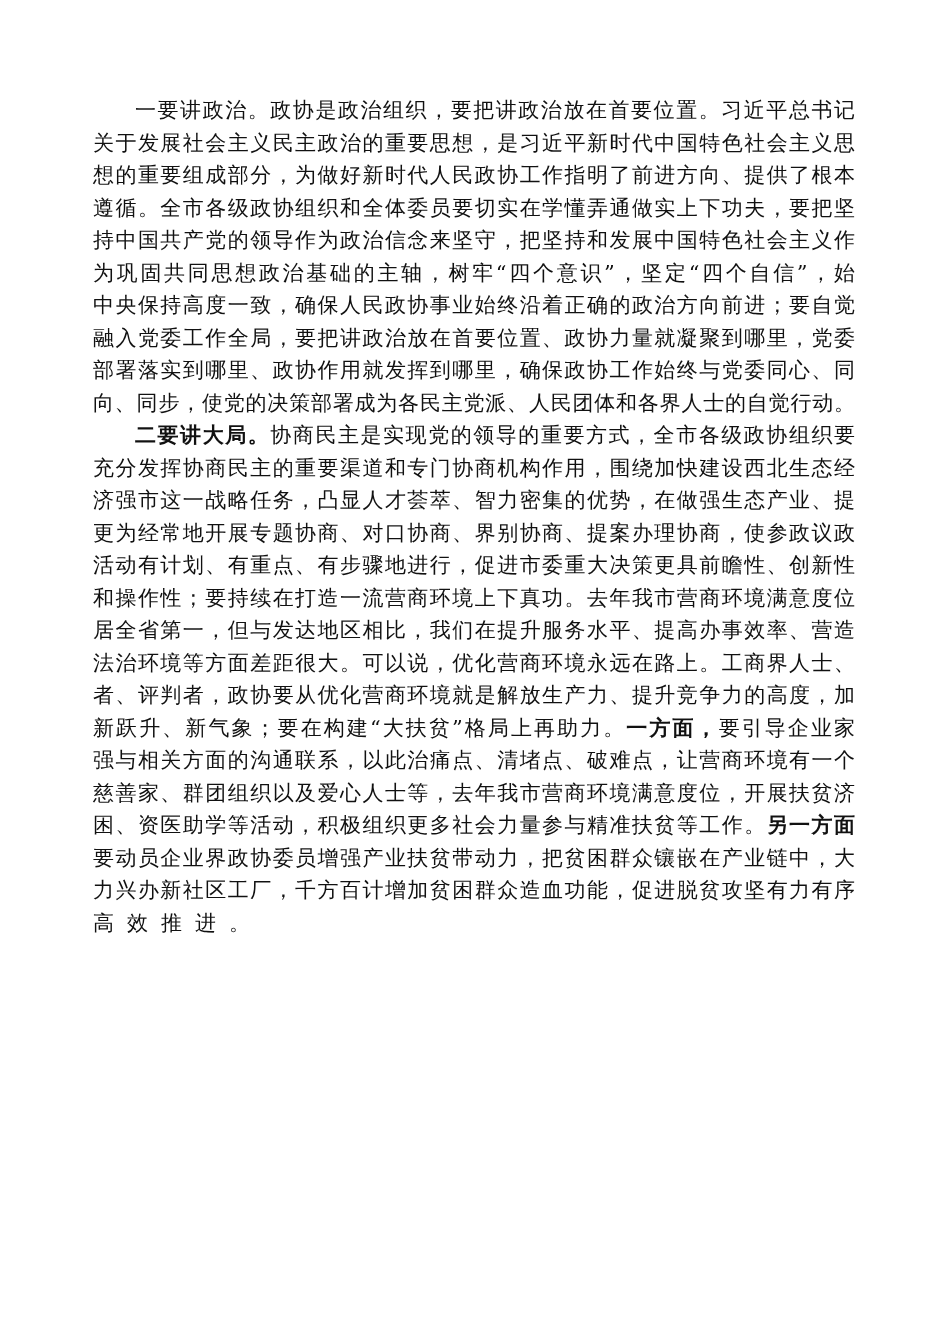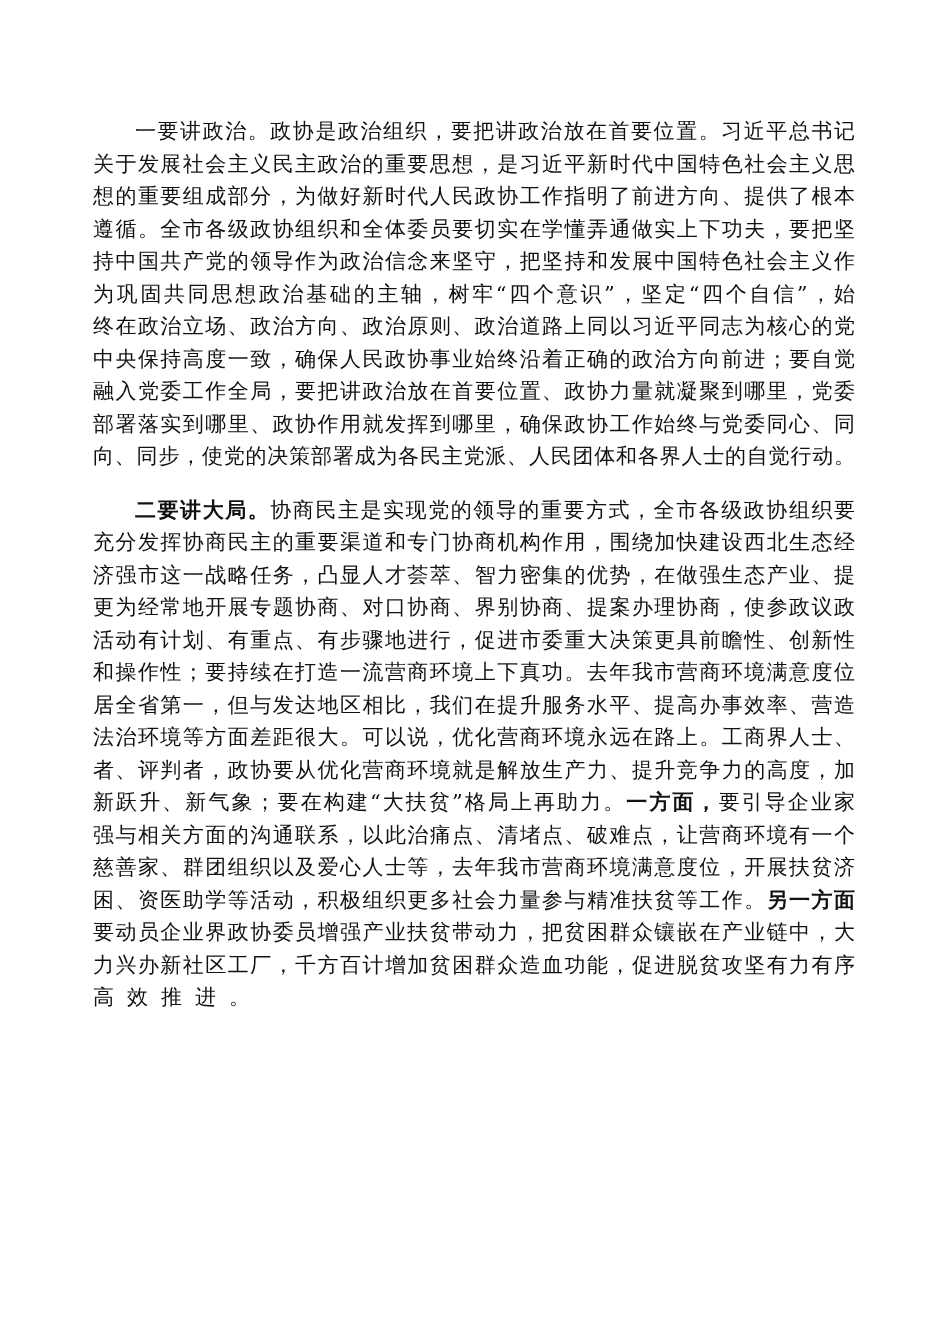--- a/index.html
+++ b/index.html
@@ -30,37 +30,35 @@
       text-align-last: justify;
       letter-spacing: 0;
       overflow: visible;
     }
     .line.last {
       text-align-last: left;
       letter-spacing: 13px;
     }
     .line.indent {
       padding-left: 42px;
-      margin-top: 21px;
     }
     .seg { font-weight: normal; }
     .seg.bold { font-weight: bold; }
   </style>
 </head>
 <body>
 
 <div id="page">
     <div>
       <div class="line indent"><span class="seg">一要讲政治。政协是政治组织，要把讲政治放在首要位置。习近平总书记</span></div>
       <div class="line"><span class="seg">关于发展社会主义民主政治的重要思想，是习近平新时代中国特色社会主义思</span></div>
       <div class="line"><span class="seg">想的重要组成部分，为做好新时代人民政协工作指明了前进方向、提供了根本</span></div>
       <div class="line"><span class="seg">遵循。全市各级政协组织和全体委员要切实在学懂弄通做实上下功夫，要把坚</span></div>
       <div class="line"><span class="seg">持中国共产党的领导作为政治信念来坚守，把坚持和发展中国特色社会主义作</span></div>
       <div class="line"><span class="seg">为巩固共同思想政治基础的主轴，树牢“四个意识”，坚定“四个自信”，始</span></div>
-      <div class="line"><span class="seg">终在政治立场、政治方向、政治原则、政治道路上同以习近平同志为核心的党</span></div>
       <div class="line"><span class="seg">中央保持高度一致，确保人民政协事业始终沿着正确的政治方向前进；要自觉</span></div>
       <div class="line"><span class="seg">融入党委工作全局，要把讲政治放在首要位置、政协力量就凝聚到哪里，党委</span></div>
       <div class="line"><span class="seg">部署落实到哪里、政协作用就发挥到哪里，确保政协工作始终与党委同心、同</span></div>
       <div class="line"><span class="seg">向、同步，使党的决策部署成为各民主党派、人民团体和各界人士的自觉行动。</span></div>
     </div>
     <div>
       <div class="line indent"><span class="seg bold">二要讲大局。</span><span class="seg">协商民主是实现党的领导的重要方式，全市各级政协组织要</span></div>
       <div class="line"><span class="seg">充分发挥协商民主的重要渠道和专门协商机构作用，围绕加快建设西北生态经</span></div>
       <div class="line"><span class="seg">济强市这一战略任务，凸显人才荟萃、智力密集的优势，在做强生态产业、提</span></div>
       <div class="line"><span class="seg">更为经常地开展专题协商、对口协商、界别协商、提案办理协商，使参政议政</span></div>

